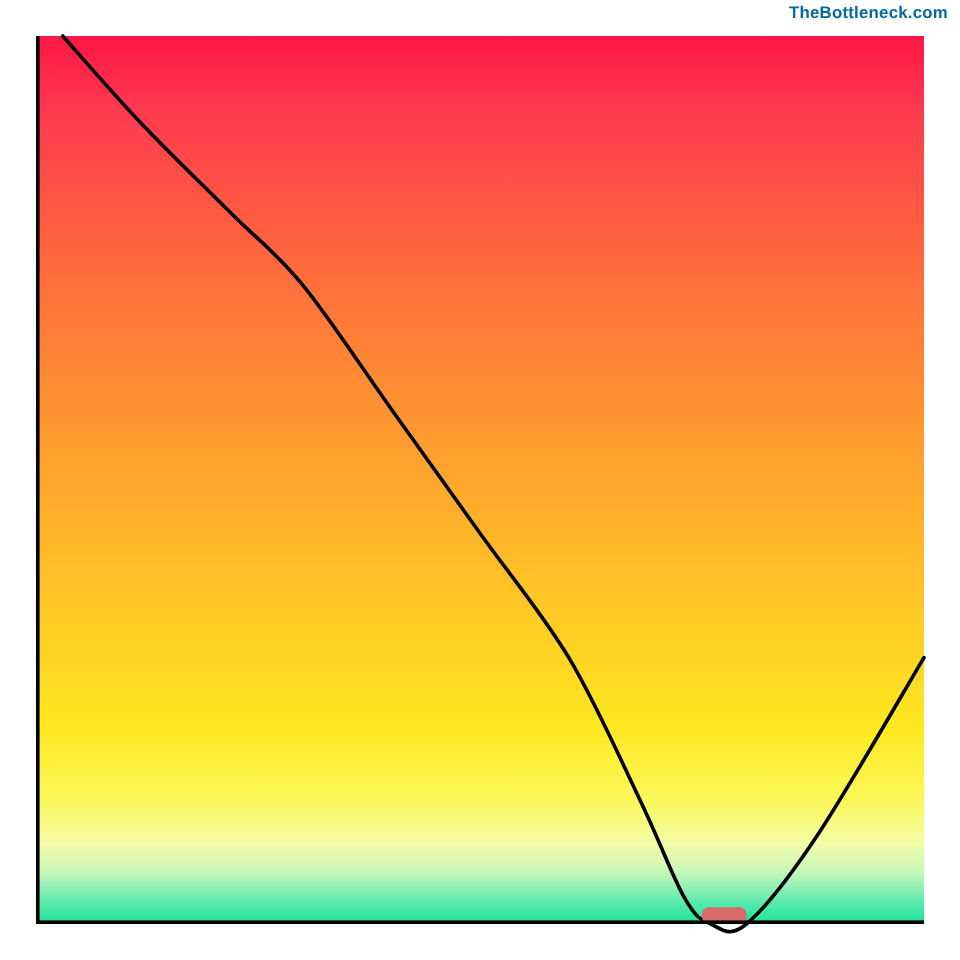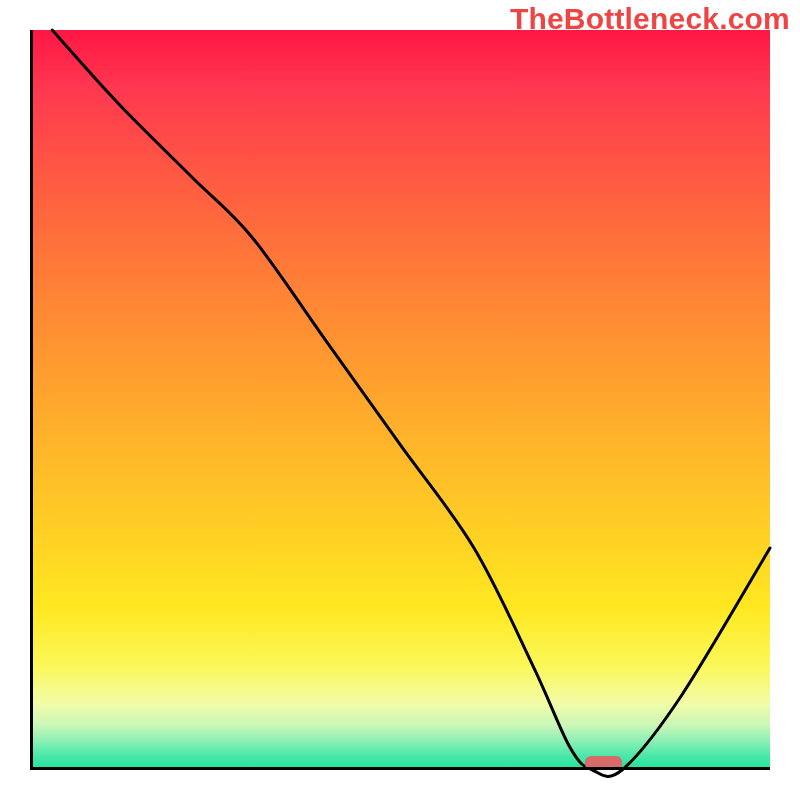--- a/index.html
+++ b/index.html
@@ -12,23 +12,23 @@
   }
   .container {
     position: relative;
     width: 800px;
     height: 800px;
   }
   .watermark {
     position: absolute;
     top: 2px;
     right: 10px;
-    font-size: 30px;
+    font-size: 14px;
     font-weight: bold;
-    color: #ef4444;
+    color: #0369a1;
     letter-spacing: 0.2px;
     z-index: 10;
   }
   .plot-area {
     position: absolute;
     left: 30px;
     top: 30px;
     width: 740px;
     height: 740px;
   }

